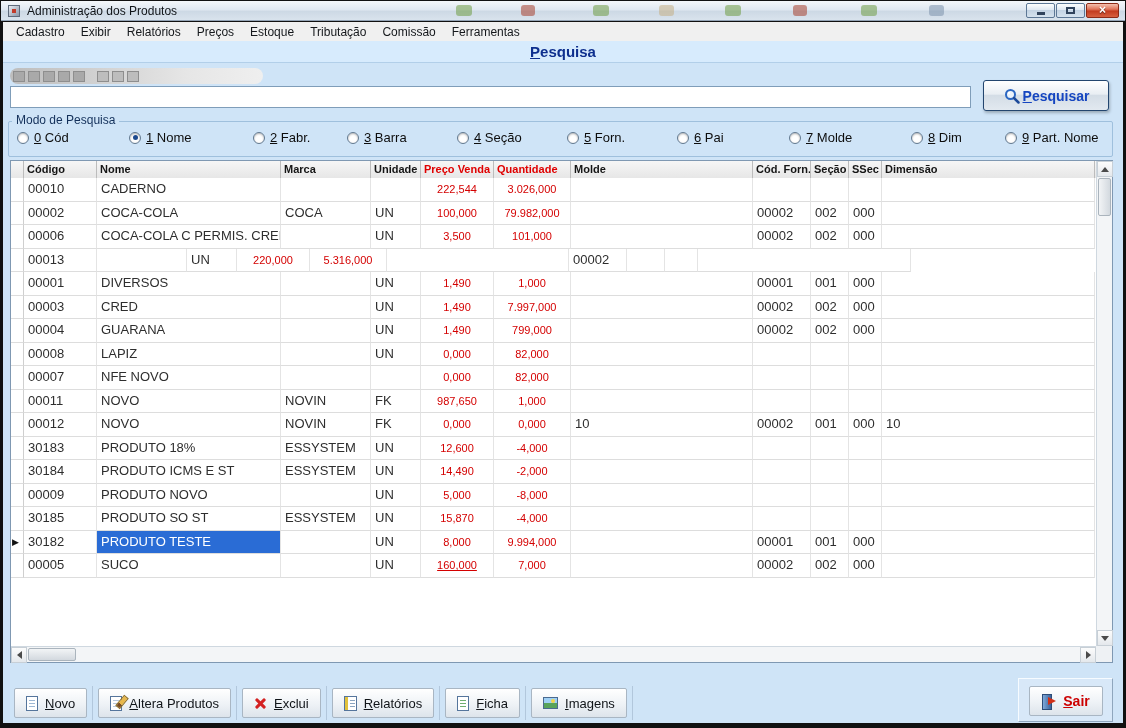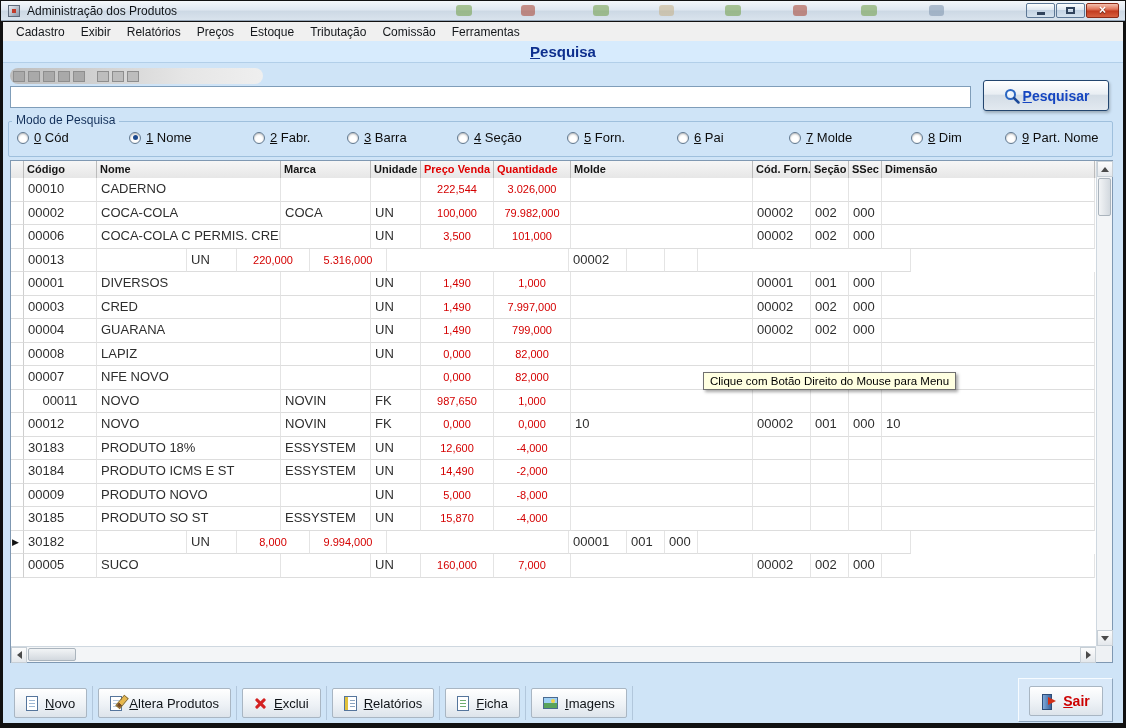--- a/index.html
+++ b/index.html
@@ -405,21 +405,21 @@
           <div class="cell num" style="width: 73px;">0,000</div>
           <div class="cell num" style="width: 77px;">82,000</div>
           <div class="cell" style="width: 182px;"></div>
           <div class="cell" style="width: 58px;"></div>
           <div class="cell" style="width: 38px;"></div>
           <div class="cell" style="width: 33px;"></div>
           <div class="cell" style="width: 213px;"></div>
         </div>
         <div class="grid-row">
           <div class="cell ind" style="width: 13px;"></div>
-          <div class="cell" style="width: 73px; text-align: center;">00011</div>
+          <div class="cell" style="width: 73px;">00011</div>
           <div class="cell" style="width: 184px;">NOVO</div>
           <div class="cell" style="width: 90px;">NOVIN</div>
           <div class="cell" style="width: 50px;">FK</div>
           <div class="cell num" style="width: 73px;">987,650</div>
           <div class="cell num" style="width: 77px;">1,000</div>
           <div class="cell" style="width: 182px;"></div>
           <div class="cell" style="width: 58px;"></div>
           <div class="cell" style="width: 38px;"></div>
           <div class="cell" style="width: 33px;"></div>
           <div class="cell" style="width: 213px;"></div>
@@ -492,37 +492,38 @@
           <div class="cell" style="width: 58px;"></div>
           <div class="cell" style="width: 38px;"></div>
           <div class="cell" style="width: 33px;"></div>
           <div class="cell" style="width: 213px;"></div>
         </div>
         <div class="grid-row">
           <div class="cell ind" style="width: 13px;">
             <span class="arrow">▶</span>
           </div>
           <div class="cell" style="width: 73px;">30182</div>
+          <div class="cell sel" style="width: 184px;">PRODUTO TESTE</div>
           <div class="cell" style="width: 90px;"></div>
           <div class="cell" style="width: 50px;">UN</div>
           <div class="cell num" style="width: 73px;">8,000</div>
           <div class="cell num" style="width: 77px;">9.994,000</div>
           <div class="cell" style="width: 182px;"></div>
           <div class="cell" style="width: 58px;">00001</div>
           <div class="cell" style="width: 38px;">001</div>
           <div class="cell" style="width: 33px;">000</div>
           <div class="cell" style="width: 213px;"></div>
         </div>
         <div class="grid-row">
           <div class="cell ind" style="width: 13px;"></div>
           <div class="cell" style="width: 73px;">00005</div>
           <div class="cell" style="width: 184px;">SUCO</div>
           <div class="cell" style="width: 90px;"></div>
           <div class="cell" style="width: 50px;">UN</div>
-          <div class="cell num" style="width: 73px;">160,000</div>
+          <div class="cell num" style="width: 73px; text-decoration: underline;">160,000</div>
           <div class="cell num" style="width: 77px;">7,000</div>
           <div class="cell" style="width: 182px;"></div>
           <div class="cell" style="width: 58px;">00002</div>
           <div class="cell" style="width: 38px;">002</div>
           <div class="cell" style="width: 33px;">000</div>
           <div class="cell" style="width: 213px;"></div>
         </div>
       </div>
     <div class="vscroll">
       <div class="sbtn up">
@@ -538,21 +539,20 @@
           <span class="t-left"></span>
         </div>
       <div class="hthumb"></div>
       <div class="sbtn right">
           <span class="t-right"></span>
         </div>
     </div>
     <div class="corner"></div>
   </div>
 
-  <div class="tooltip">Clique com Botão Direito do Mouse para Menu</div>
 
   <div class="footer" id="footer-bar">
       <button class="fbtn">
         <span class="ficon new-icon"></span>
         <span><u>N</u>ovo</span>
       </button>
       <span class="fsep"></span>
       <button class="fbtn">
         <span class="ficon edit-icon"></span>
         <span><u>A</u>ltera Produtos</span>

